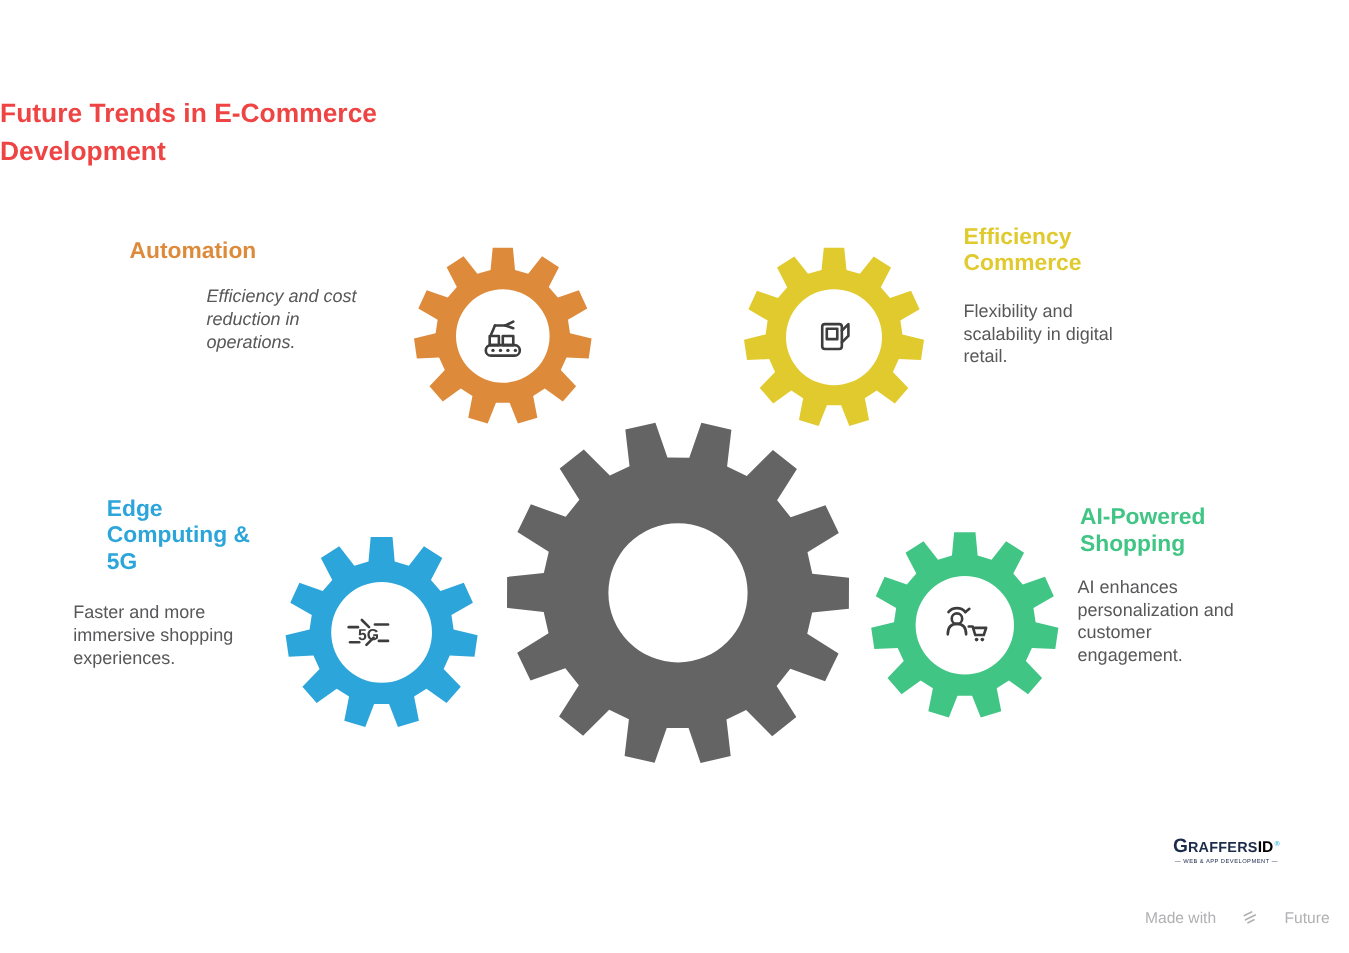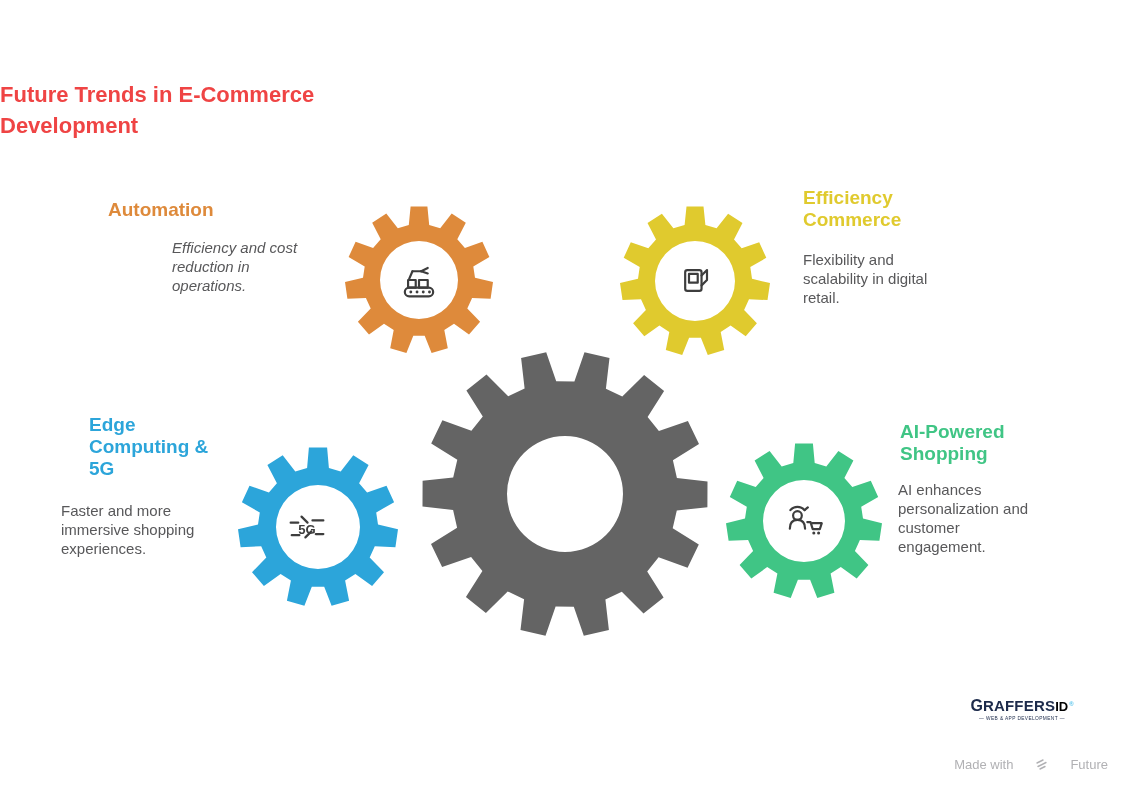--- a/index.html
+++ b/index.html
@@ -22,21 +22,21 @@
                stroke-linecap:round;stroke-linejoin:round;}
   .icon-fill{fill:#3d3d3d;stroke:none;}
   .icon-text{font-family:"Liberation Sans","DejaVu Sans",sans-serif;
              font-size:12px;font-weight:bold;fill:#3d3d3d;}
 
   .logo{position:absolute;left:974px;top:697px;width:96px;text-align:center;
         color:#1d2b4b;}
   .logo-row{display:flex;align-items:baseline;justify-content:center;
             font-weight:bold;white-space:nowrap;}
   .logo-g{font-size:16px;}
-  .logo-raffers{font-size:15px;letter-spacing:.2px;text-align:right;}
+  .logo-raffers{font-size:12px;letter-spacing:.2px;text-align:right;}
   .logo-id{font-size:13px;color:#000000;text-align:right;}
   .logo-tm{font-size:6px;color:#4fc0ea;position:relative;top:-5px;margin-left:1px;}
   .logo-tagline{font-size:4.8px;letter-spacing:.4px;margin-top:1px;
                 white-space:nowrap;color:#1d2b4b;}
 
   .credit{position:absolute;right:16px;top:757px;font-size:13px;color:#b1b1b4;
           display:flex;align-items:center;gap:22px;text-decoration:none;}
   .credit svg{display:block;}
 </style>
 </head>

